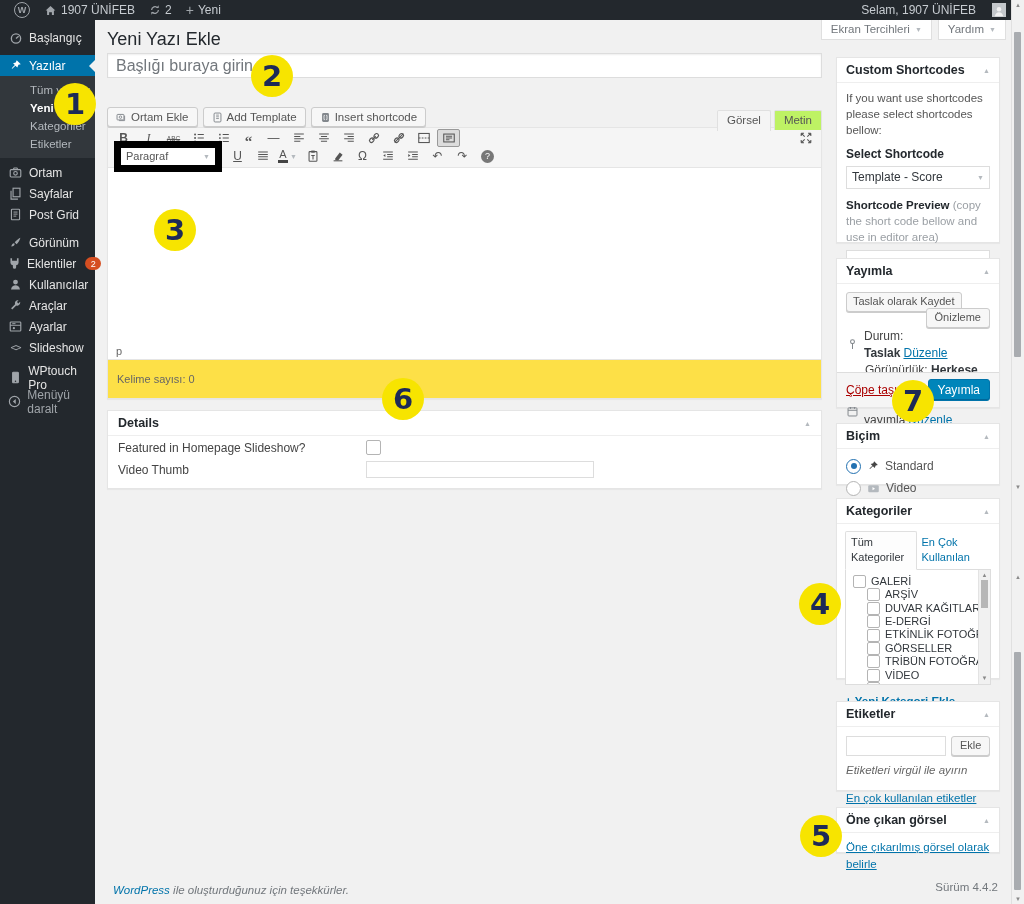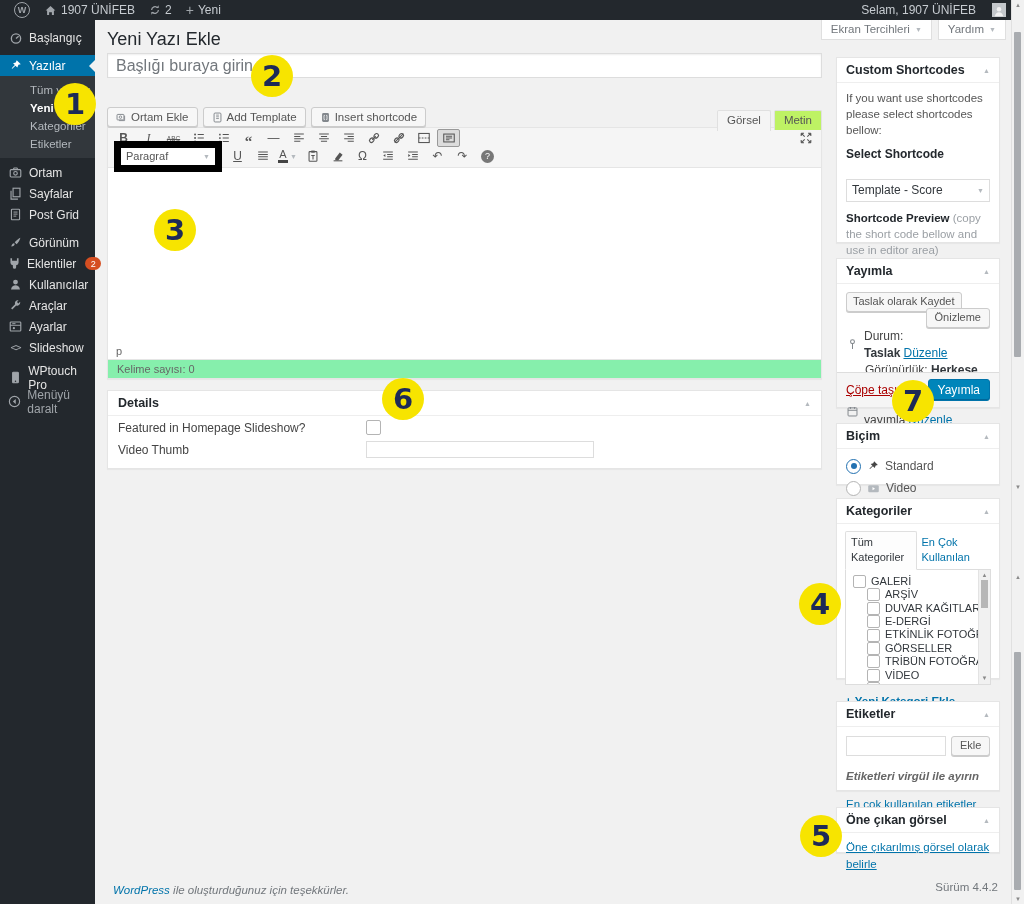--- a/index.html
+++ b/index.html
@@ -71,21 +71,21 @@
   .tb-abc{font-size:6.5px;text-decoration:line-through;letter-spacing:0;}
   .tb-q{font-family:"Liberation Serif",serif;font-weight:bold;font-size:15px;line-height:8px;padding-top:6px;}
   .tb-u{text-decoration:underline;}
   .tb-a{font-size:11px;line-height:9px;display:flex;flex-direction:column;align-items:center;}
   .tb-a .cbar{width:10px;height:3px;background:#444;margin-top:1px;}
   .sel-paragraf{width:84px;height:17px;background:#fff;border:7px solid #000000;font-size:11px;color:#555;
       display:flex;align-items:center;justify-content:space-between;padding:0 5px;margin:0 3px;cursor:pointer;}
   .dfw{margin-left:auto;}
   .editor-body{height:176px;background:#fff;cursor:text;}
   .editor-path{padding:1px 8px 2px;font-size:11px;color:#666;background:#fff;}
-  .word-count{background:#86efac;border-top:1px solid #e5e5e5;padding:3px 9px;font-size:11px;color:#666;}
+  .word-count{background:#fde047;border-top:1px solid #e5e5e5;padding:13px 9px;font-size:11px;color:#666;}
 
   
   .details-box{margin-top:11px;background:#fff;border:1px solid #e5e5e5;box-shadow:0 1px 1px rgba(0,0,0,.04);}
   .dheader{padding:5px 10px;font-size:12.5px;font-weight:bold;color:#23282d;border-bottom:1px solid #eee;
            display:flex;justify-content:space-between;align-items:center;cursor:pointer;}
   .drow{display:flex;align-items:center;padding:4px 10px 2px;font-size:12px;color:#444;}
   .dlabel{width:248px;}
   .wpcheck{width:13px;height:13px;background:#fff;border:1px solid #b4b4b4;border-radius:2px;cursor:pointer;}
   .vthumb{width:228px;height:17px;border:1px solid #ddd;background:#fff;box-sizing:border-box;}
   .details-pad{height:8px;}
@@ -94,21 +94,21 @@
   .panel{position:absolute;left:836px;width:164px;background:#fff;border:1px solid #e5e5e5;
          box-shadow:0 1px 1px rgba(0,0,0,.04);box-sizing:border-box;}
   .phead{padding:5px 9px;font-size:12.5px;font-weight:bold;color:#23282d;display:flex;
          justify-content:space-between;align-items:center;border-bottom:1px solid #eee;cursor:pointer;}
   .ptoggle{color:#b4b9be;font-size:7px;}
   .pbody{padding:7px 9px;font-size:12px;color:#555;line-height:1.4;}
   .blue-link{color:#0073aa;text-decoration:underline;font-size:11.5px;}
 
   
   .sc-label{font-weight:bold;color:#23282d;margin-top:8px;font-size:12px;}
-  .sc-select{margin-top:16px;height:21px;border:1px solid #ddd;background:#fff;display:flex;
+  .sc-select{margin-top:3px;height:21px;border:1px solid #ddd;background:#fff;display:flex;
              align-items:center;justify-content:space-between;padding:0 5px;font-size:12px;color:#32373c;cursor:pointer;}
   .sc-hint{color:#9a9fa4;font-weight:normal;}
   .sc-ta{margin-top:5px;height:50px;border:1px solid #ddd;background:#fff;position:relative;}
   .sc-ta:after{content:"";position:absolute;right:1px;bottom:1px;width:8px;height:8px;
       background:repeating-linear-gradient(135deg,#fff 0 1.5px,#bbb 1.5px 2.5px);}
 
   
   .pub-top{position:relative;height:37px;}
   .pub-save{position:absolute;left:0;top:1px;}
   .pub-preview{position:absolute;right:0;top:17px;}
@@ -140,21 +140,21 @@
   .catcheck{width:11px;height:11px;border:1px solid #b4b4b4;border-radius:2px;background:#fff;flex:0 0 auto;cursor:pointer;}
   .cat-scroll{position:absolute;right:0;top:0;bottom:0;width:11px;background:#f1f1f1;border-left:1px solid #e3e3e3;}
   .cat-scroll .up{position:absolute;top:1px;left:0;right:0;text-align:center;font-size:6px;color:#8a8a8a;}
   .cat-scroll .dn{position:absolute;bottom:1px;left:0;right:0;text-align:center;font-size:6px;color:#8a8a8a;}
   .cat-thumb{position:absolute;left:2px;top:10px;width:7px;height:28px;background:#b6b6b6;cursor:grab;}
   .addcat{display:inline-block;margin-top:8px;font-weight:bold;}
 
   
   .tag-row{display:flex;gap:5px;align-items:center;}
   .tag-input{width:100px;height:20px;border:1px solid #ddd;background:#fff;box-sizing:border-box;flex:1;}
-  .tag-hint{margin-top:12px;font-style:italic;color:#666;font-size:11.5px;font-weight:bold;}
+  .tag-hint{margin-top:6px;font-style:italic;color:#666;font-size:11.5px;}
   .tag-link{display:inline-block;margin-top:12px;}
 
   
   .footer-left{position:absolute;left:113px;top:884px;font-size:11.5px;color:#72777c;font-style:italic;}
   .footer-left a{color:#0073aa;}
   .footer-right{position:absolute;right:26px;top:881px;font-size:11.5px;color:#72777c;}
 
   
   .vscroll{position:absolute;right:0;top:0;bottom:0;width:12px;background:#f1f1f1;
            border-left:1px solid #e0e0e0;z-index:40;}

